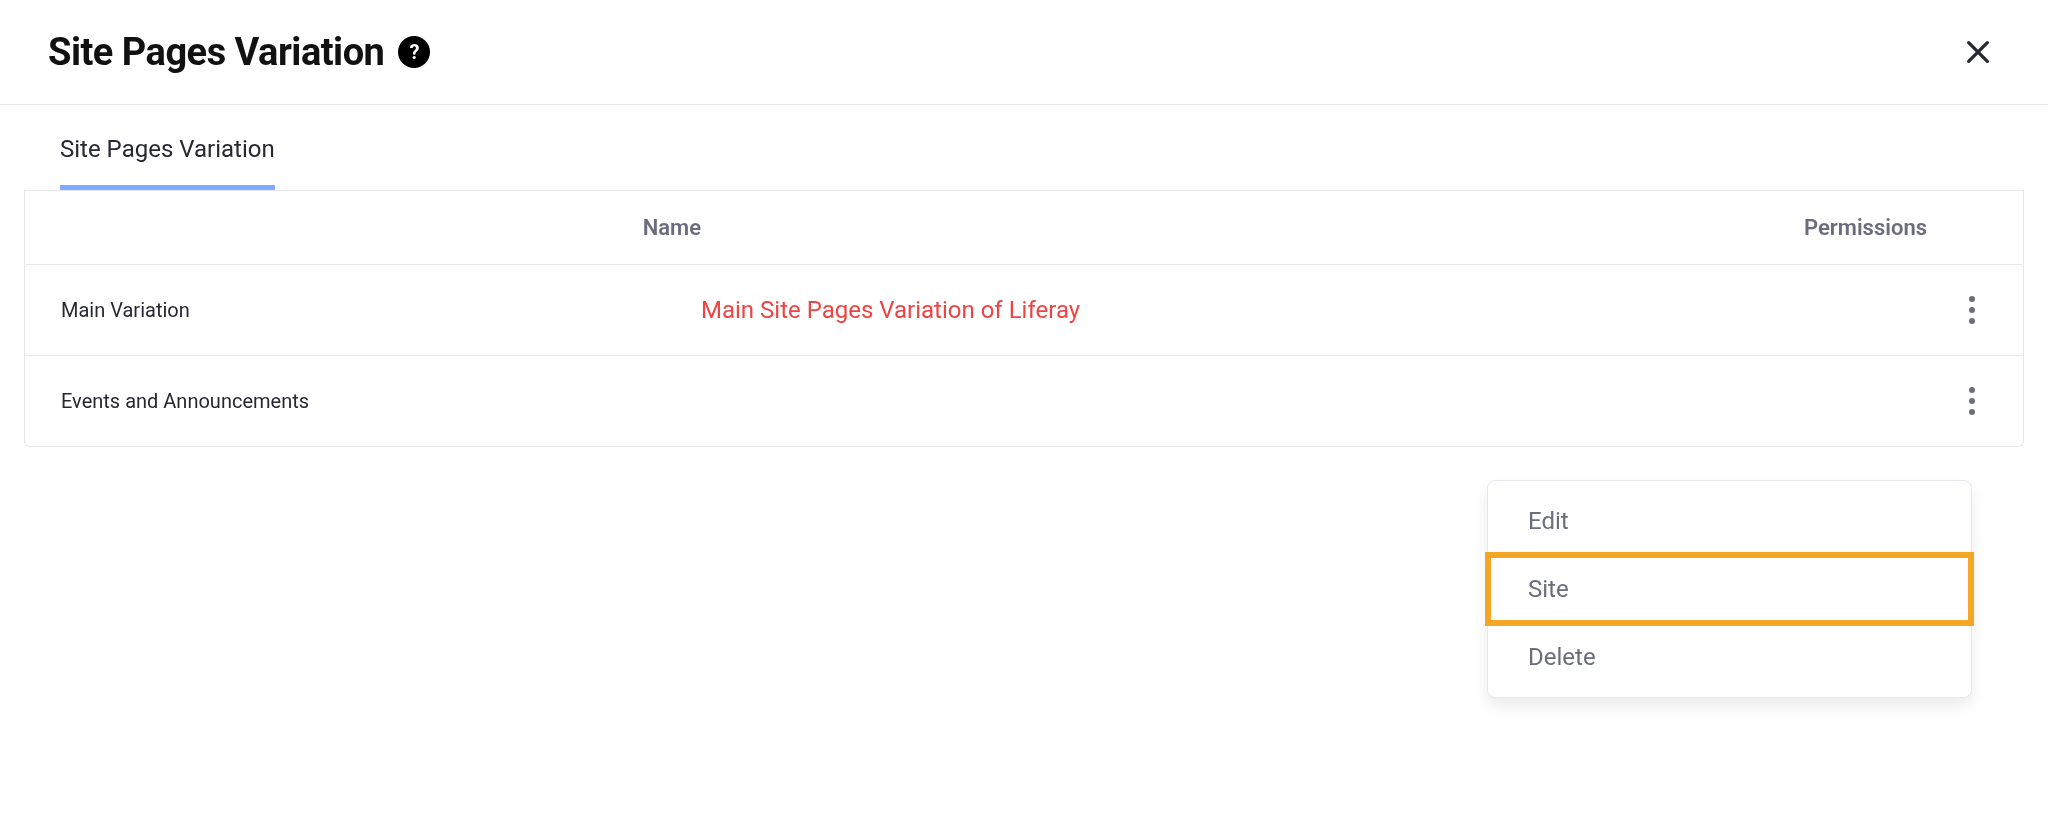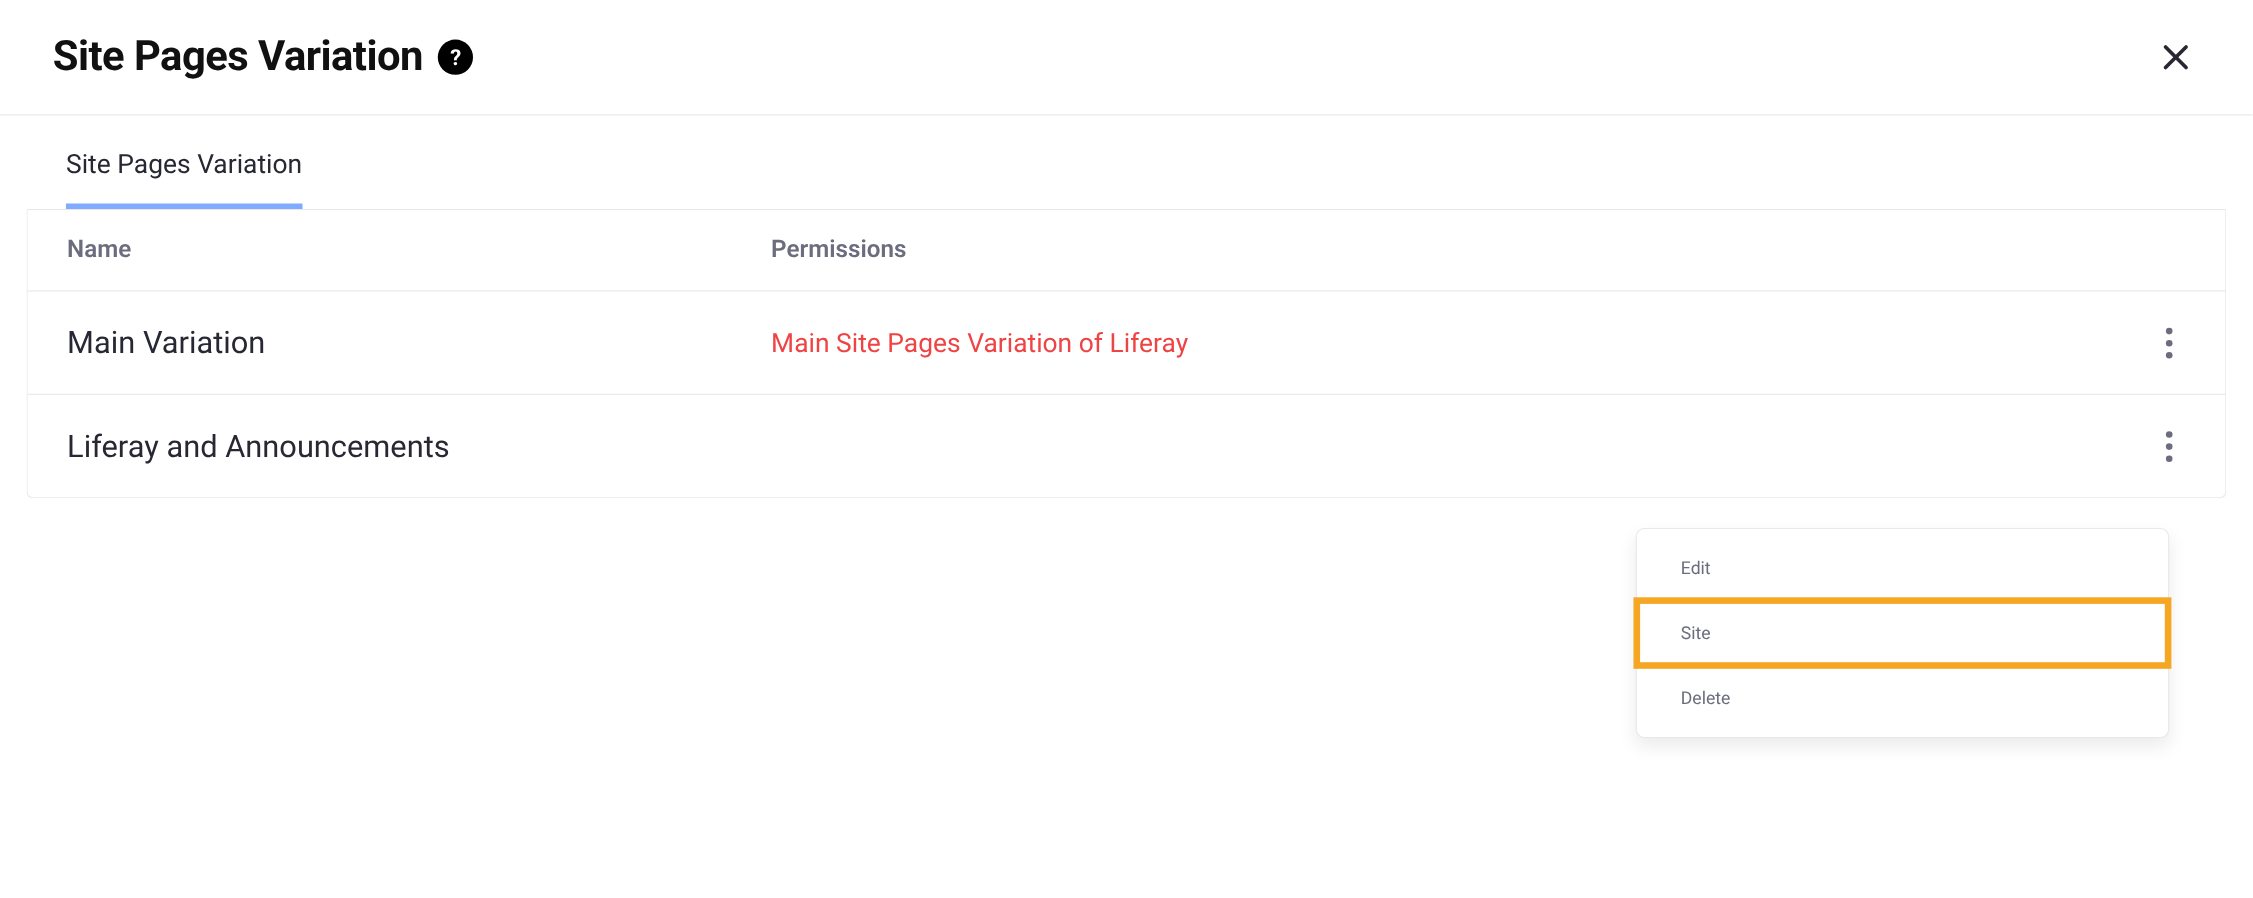--- a/index.html
+++ b/index.html
@@ -88,37 +88,38 @@
       display: flex;
       align-items: center;
       padding: 30px 36px;
       border-bottom: 1px solid #e7e7ed;
     }
     .table-row:last-child {
       border-bottom: none;
     }
     .col-name {
       width: 640px;
-      font-size: 28px;
+      font-size: 20px;
     }
     .col-desc {
       flex: 1;
       font-size: 24px;
       color: #ef4444;
     }
     .col-actions {
       width: 60px;
       display: flex;
       justify-content: flex-end;
     }
     .table-header .col-name,
     .table-header .col-desc {
       color: #6b6c7e;
       font-weight: 600;
       font-size: 22px;
+      text-align: right;
     }
     .row-bold .col-name {
       font-weight: 700;
     }
     .kebab {
       cursor: pointer;
       display: flex;
       flex-direction: column;
       align-items: center;
       justify-content: center;
@@ -139,21 +140,21 @@
       width: 485px;
       background: #fff;
       border: 1px solid #e7e7ed;
       border-radius: 8px;
       box-shadow: 0 8px 16px rgba(0,0,0,0.08);
       z-index: 10;
       padding: 6px 0;
     }
     .dropdown-item {
       padding: 20px 40px;
-      font-size: 16px;
+      font-size: 24px;
       color: #6b6c7e;
       cursor: pointer;
     }
     .dropdown-item.highlighted {
       outline: 6px solid #f5a623;
       outline-offset: -3px;
     }
   </style>
 </head>
 <body>
@@ -189,21 +190,21 @@
       <div class="col-actions">
         <div class="kebab">
           <span></span>
             <span></span>
             <span></span>
         </div>
       </div>
     </div>
 
     <div class="table-row">
-      <div class="col-name">Liferay and Announcements</div>
+      <div class="col-name">Events and Announcements</div>
       <div class="col-desc"></div>
       <div class="col-actions">
         <div class="kebab">
           <span></span>
             <span></span>
             <span></span>
         </div>
       </div>
     </div>
 

